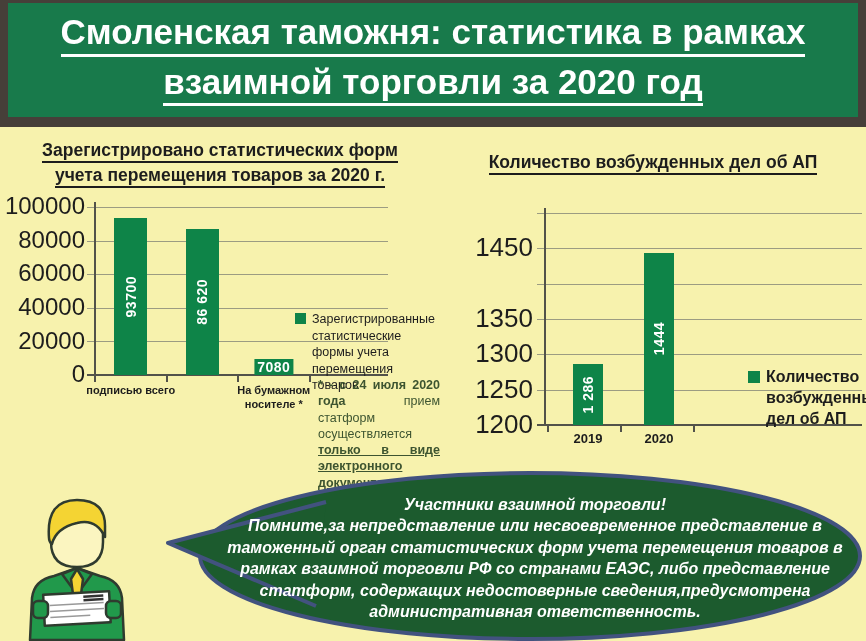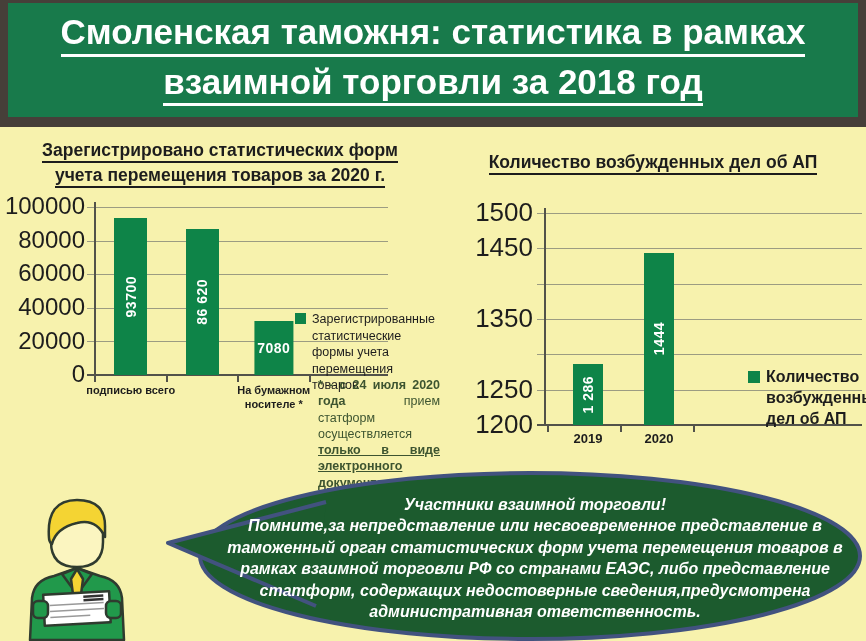--- a/index.html
+++ b/index.html
@@ -29,21 +29,21 @@
 
   
   .ylab{position:absolute;width:120px;text-align:right;color:var(--ink);}
   .grid{position:absolute;height:1px;background:var(--grid);}
   .axis-h{position:absolute;height:2px;background:var(--axis);}
   .axis-v{position:absolute;width:2px;background:var(--axis);}
   .tick{position:absolute;width:2px;height:6px;background:var(--axis);}
   .bar{position:absolute;background:var(--bar);display:flex;align-items:center;justify-content:center;}
   .bar .blab{writing-mode:vertical-rl;transform:rotate(180deg);color:#fff;font-weight:bold;font-size:14px;letter-spacing:.5px;}
   .bar.small .blab{writing-mode:horizontal-tb;transform:translateX(-50%);position:absolute;
-    bottom:0;left:50%;background:var(--bar);padding:19px 3px;white-space:nowrap;}
+    bottom:0;left:50%;background:var(--bar);padding:0 3px;white-space:nowrap;}
   .catlab{position:absolute;text-align:center;font-weight:bold;color:var(--ink);line-height:1.3;}
 
   
   .legend{position:absolute;display:flex;gap:6px;color:var(--ink);}
   .legend .sq{flex:none;background:var(--bar);}
   #left-legend{left:295px;top:311px;width:142px;font-size:12.5px;line-height:1.32;}
   #left-legend .sq{width:11px;height:11px;margin-top:2px;}
   #right-legend{left:748px;top:367px;width:120px;font-size:16px;font-weight:bold;line-height:1.3;}
   #right-legend .sq{width:12px;height:12px;margin-top:4px;}
 
@@ -61,21 +61,21 @@
   
   #person-svg{position:absolute;left:18px;top:494px;width:120px;height:147px;}
 </style>
 </head>
 <body>
 
 <div class="slide">
 
   <div class="banner">
     <div class="hline">Смоленская таможня: статистика в рамках</div>
-    <div class="hline">взаимной торговли за 2018 год</div>
+    <div class="hline">взаимной торговли за 2020 год</div>
   </div>
 
   <div class="chart-title" id="left-title">
     <div><span class="tline">Зарегистрировано статистических форм</span></div>
     <div><span class="tline">учета перемещения товаров за 2020 г.</span></div>
   </div>
   <div class="chart-title" id="right-title">
     <div><span class="tline">Количество возбужденных дел об АП</span></div>
   </div>
 
@@ -102,27 +102,27 @@
       </div>
       <div class="bar" style="left: 185.75px; top: 229.478px; width: 33px; height: 145.522px;">
         <span class="blab">86 620</span>
       </div>
       <div class="bar small" style="left: 257.25px; top: 363.106px; width: 33px; height: 11.8944px;">
         <span class="blab">7080</span>
       </div>
       <div class="catlab" style="left: 82.75px; top: 383px; width: 96px; font-size: 11px;">подписью всего</div>
       <div class="catlab" style="left: 225.75px; top: 383px; width: 96px; font-size: 11px;">На бумажном носителе *</div>
       <div class="grid" style="left: 537px; top: 213px; width: 325px;"></div>
-      <div class="ylab" style="left: 413px; top: 196.88px; font-size: 26px;">1500</div>
       <div class="grid" style="left: 537px; top: 248.333px; width: 325px;"></div>
       <div class="ylab" style="left: 413px; top: 232.213px; font-size: 26px;">1450</div>
       <div class="grid" style="left: 537px; top: 283.667px; width: 325px;"></div>
       <div class="grid" style="left: 537px; top: 319px; width: 325px;"></div>
       <div class="ylab" style="left: 413px; top: 302.88px; font-size: 26px;">1350</div>
       <div class="grid" style="left: 537px; top: 354.333px; width: 325px;"></div>
+      <div class="ylab" style="left: 413px; top: 338.213px; font-size: 26px;">1300</div>
       <div class="grid" style="left: 537px; top: 389.667px; width: 325px;"></div>
       <div class="ylab" style="left: 413px; top: 373.547px; font-size: 26px;">1250</div>
       <div class="axis-h" style="left: 537px; top: 424px; width: 325px;"></div>
       <div class="ylab" style="left: 413px; top: 408.88px; font-size: 26px;">1200</div>
       <div class="axis-v" style="left: 544px; top: 208px; height: 217px;"></div>
       <div class="tick" style="left: 547px; top: 426px;"></div>
       <div class="tick" style="left: 620px; top: 426px;"></div>
       <div class="tick" style="left: 693px; top: 426px;"></div>
       <div class="bar" style="left: 573px; top: 364.227px; width: 30px; height: 60.7733px;">
         <span class="blab">1 286</span>

